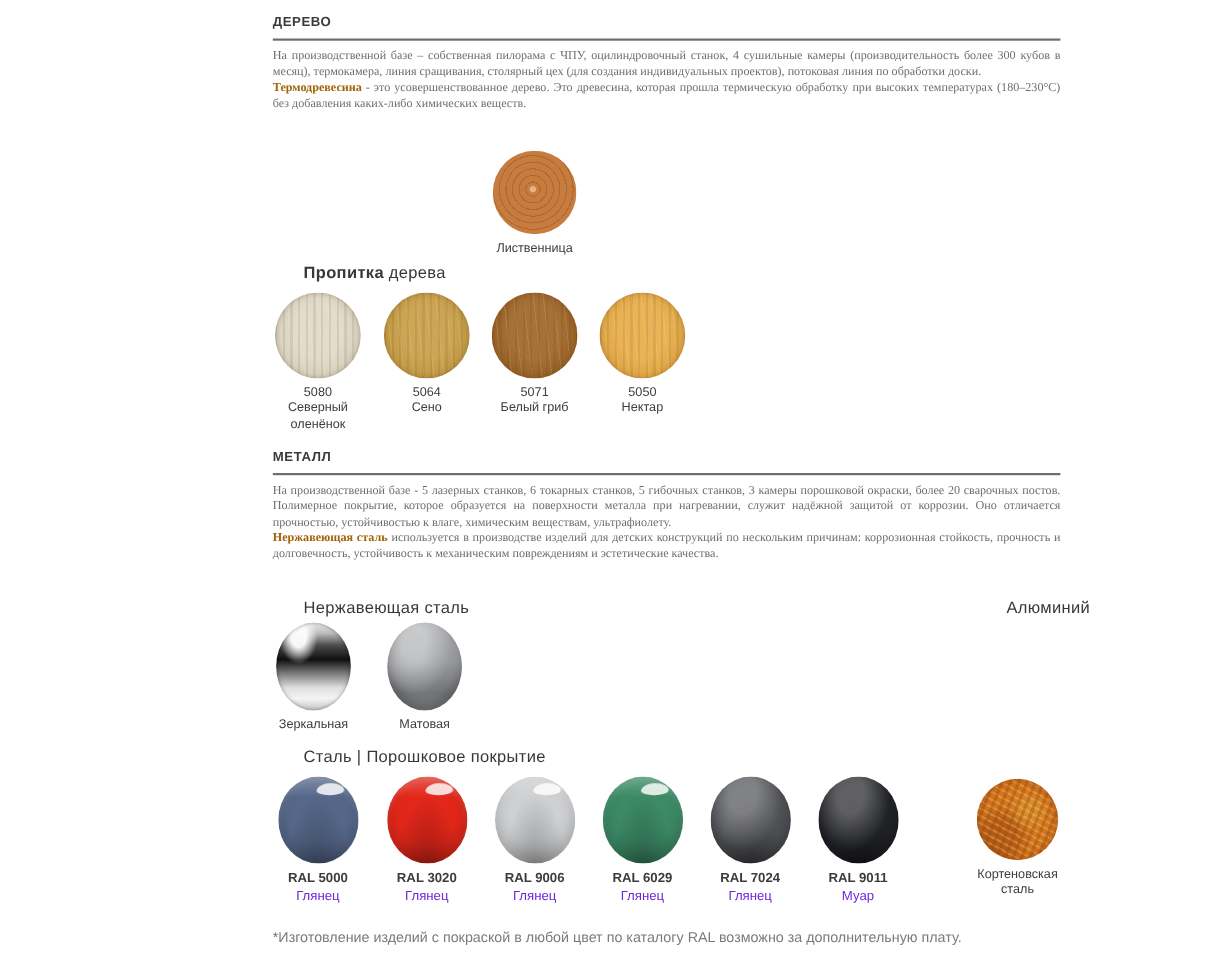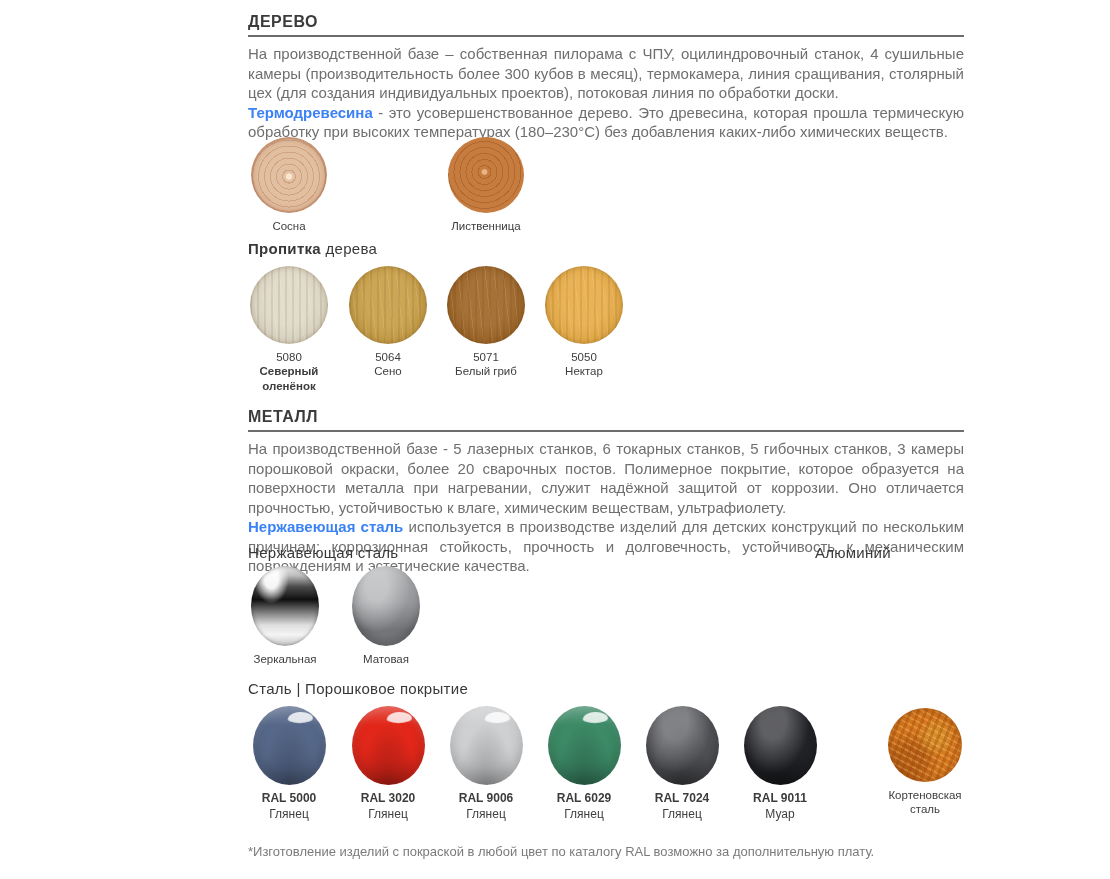--- a/index.html
+++ b/index.html
@@ -5,28 +5,28 @@
   * { margin:0; padding:0; box-sizing:border-box; }
   html,body { background:#ffffff; }
   body { font-family:"Liberation Sans", sans-serif; }
   .page {
     position:relative; width:1110px; height:879px; background:#ffffff;
     overflow:hidden; margin:0 auto;
   }
   .abs { position:absolute; }
 
   
-  .sec-title { font-size:16px; font-weight:bold; letter-spacing:.5px; color:#3b3b3b; }
+  .sec-title { font-size:12px; font-weight:bold; letter-spacing:.5px; color:#3b3b3b; }
   .sec-rule  { height:2px; background:#6d6d6d; width:716px; }
-  .sub-title { font-size:15px; color:#383838; letter-spacing:.3px; }
+  .sub-title { font-size:15px; color:#383838; letter-spacing:.3px;margin-left:28px; }
   .sub-title .b { font-weight:bold; }
 
   
-  .body-text { width:716px; font-size:15px; line-height:1.3; color:#6f6f6f; text-align:justify; }
-  .body-text .bold { font-weight:bold; color:#3b82f6; }
+  .body-text { width:716px; font-size:11px; line-height:1.3; color:#6f6f6f; text-align:justify;font-family:Liberation Serif, serif; }
+  .body-text .bold { font-weight:bold; color:#a16207; }
 
   
   .swatch { width:120px; text-align:center; }
   .swatch .label { margin-top:6px; font-size:11.5px; line-height:1.25; color:#3d3d3d; }
   .circle { border-radius:50%; margin:0 auto; position:relative; }
   .c76 { width:76px; height:76px; }
   .c78 { width:78px; height:78px; }
   .c74 { width:74px; height:74px; }
 
   
@@ -106,54 +106,50 @@
     background-image:
       repeating-linear-gradient(112deg, rgba(150,70,10,.35) 0 3px, rgba(0,0,0,0) 3px 7px),
       repeating-linear-gradient(28deg, rgba(255,196,96,.35) 0 2px, rgba(0,0,0,0) 2px 6px),
       radial-gradient(circle at 65% 40%, rgba(214,176,60,.4) 0 12%, rgba(0,0,0,0) 30%),
       radial-gradient(circle at 30% 70%, rgba(140,60,12,.45) 0 18%, rgba(0,0,0,0) 40%);
     box-shadow: inset 0 0 8px rgba(120,55,10,.6);
   }
 
   
   .ral-code { font-size:12px; font-weight:bold; color:#3c3c3c; }
-  .ral-finish { font-size:12px; color:#404040; margin-top:1px; }
+  .ral-finish { font-size:12px; color:#6d28d9; margin-top:1px; }
 
   .footnote { font-size:13px; color:#7b7b7b; }
-  .right { }
+  .right { text-align:right; }
 </style>
 </head>
 <body>
 
 <div class="page">
 
   <div class="abs sec-title" style="left:248px; top:13px;">ДЕРЕВО</div>
   <div class="abs sec-rule" style="left:248px; top:35px;"></div>
 
   <div class="abs body-text" style="left:248px; top:44px;">
     <p>На производственной базе – собственная пилорама с ЧПУ, оцилиндровочный станок, 4 сушильные камеры (производительность более 300 кубов в месяц), термокамера, линия сращивания, столярный цех (для создания индивидуальных проектов), потоковая линия по обработки доски.</p>
     <p><span class="bold">Термодревесина</span><span> - это усовершенствованное дерево. Это древесина, которая прошла термическую обработку при высоких температурах (180–230°С) без добавления каких-либо химических веществ.</span></p>
   </div>
 
-  <div class="abs swatch" style="left:229px; top:137px;">
-    <div class="circle c76 tex-sosna" style="background-color: rgb(226, 191, 160);"></div>
-    <div class="label">Сосна</div>
-  </div>
   <div class="abs swatch" style="left:426px; top:137px;">
     <div class="circle c76 tex-larch" style="background-color: rgb(199, 124, 63);"></div>
     <div class="label">Лиственница</div>
   </div>
 
   <div class="abs sub-title" style="left:248px; top:240px;"><span class="b">Пропитка</span><span> дерева</span></div>
 
   <div class="abs swatch" style="left:229px; top:266px;">
     <div class="circle c78 tex-stain" style="background-color: rgb(222, 215, 195);"></div>
     <div class="label">
         <div>5080</div>
-        <div style="width:84px;margin:0 auto;font-weight:bold;">Северный оленёнок</div>
+        <div style="width:84px;margin:0 auto;">Северный оленёнок</div>
       </div>
   </div>
   <div class="abs swatch" style="left:328px; top:266px;">
     <div class="circle c78 tex-stain" style="background-color: rgb(198, 154, 61);"></div>
     <div class="label">
         <div>5064</div>
         <div>Сено</div>
       </div>
   </div>
   <div class="abs swatch" style="left:426px; top:266px;">

